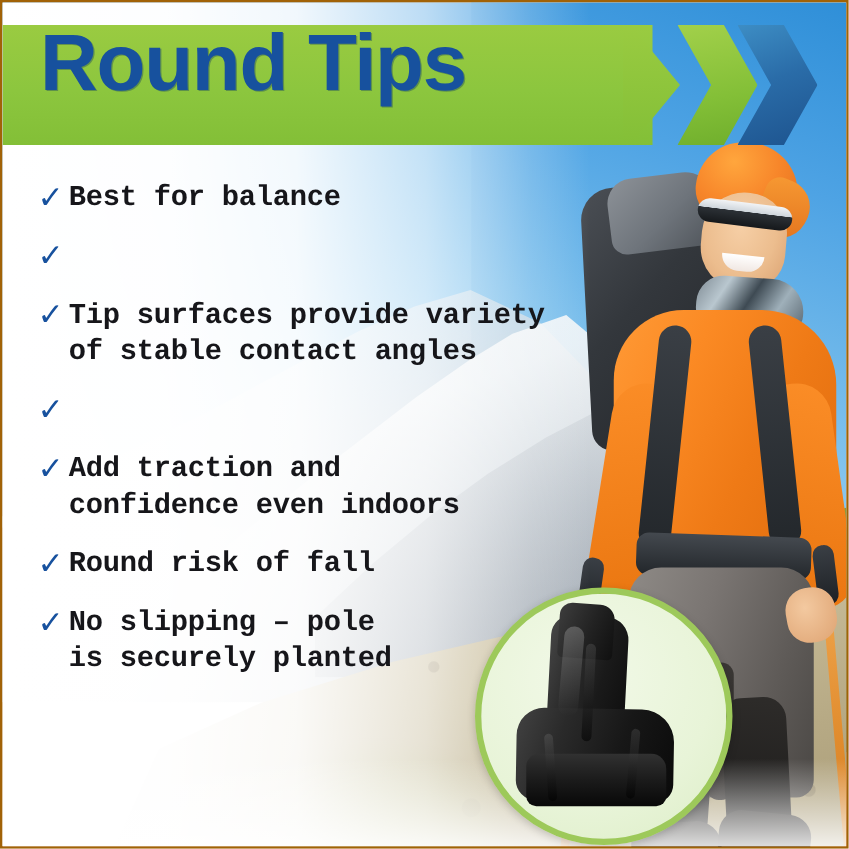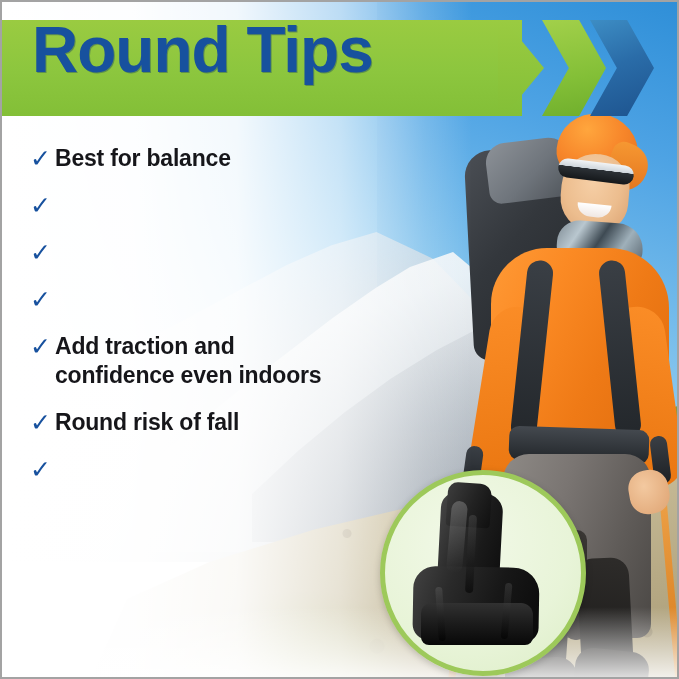--- a/index.html
+++ b/index.html
@@ -8,21 +8,21 @@
     background: #ffffff;
   }
   .canvas {
     position: relative;
     width: 679px;
     height: 679px;
     overflow: hidden;
     font-family: "Liberation Sans", sans-serif;
     background: #ffffff;
     box-sizing: border-box;
-    border: 2px solid #a3a3a3;
+    border: 2px solid #a16207;
   }
 
   
   .photo-layer {
     position: absolute;
     inset: 0;
     overflow: hidden;
   }
   
   .sky {
@@ -307,20 +307,21 @@
     color: #17519e;
     font-weight: normal;
   }
   .bullet .btext {
     font-size: 23px;
     line-height: 29px;
     font-weight: bold;
     color: #16161a;
     letter-spacing: -0.2px;
     white-space: pre-line;
+    font-family: Liberation Mono, monospace;
   }
 
   
   .inset {
     position: absolute;
     left: 378px; top: 468px;
     width: 196px; height: 196px;
     border-radius: 50%;
     background: radial-gradient(circle at 42% 34%, #f2f9e8 0%, #e8f4d8 60%, #dcedc6 100%);
     border: 5px solid #9dc95a;
@@ -432,39 +433,43 @@
       <span class="check">✓</span>
       <span class="btext">Best for balance</span>
     </div>
 
     <div class="bullet">
       <span class="check">✓</span>
     </div>
 
     <div class="bullet">
       <span class="check">✓</span>
+      <span class="btext">Tip surfaces provide variety
+of stable contact angles</span>
     </div>
 
     <div class="bullet">
       <span class="check">✓</span>
     </div>
 
     <div class="bullet">
       <span class="check">✓</span>
       <span class="btext">Add traction and
 confidence even indoors</span>
     </div>
 
     <div class="bullet">
       <span class="check">✓</span>
       <span class="btext">Round risk of fall</span>
     </div>
 
     <div class="bullet">
       <span class="check">✓</span>
+      <span class="btext">No slipping – pole
+is securely planted</span>
     </div>
 
   </div>
 
   <div class="inset">
     <div class="tip-body"></div>
     <div class="tip-neck"></div>
     <div class="tip-flare"></div>
     <div class="tip-foot"></div>
     <div class="tip-groove tg1"></div>

